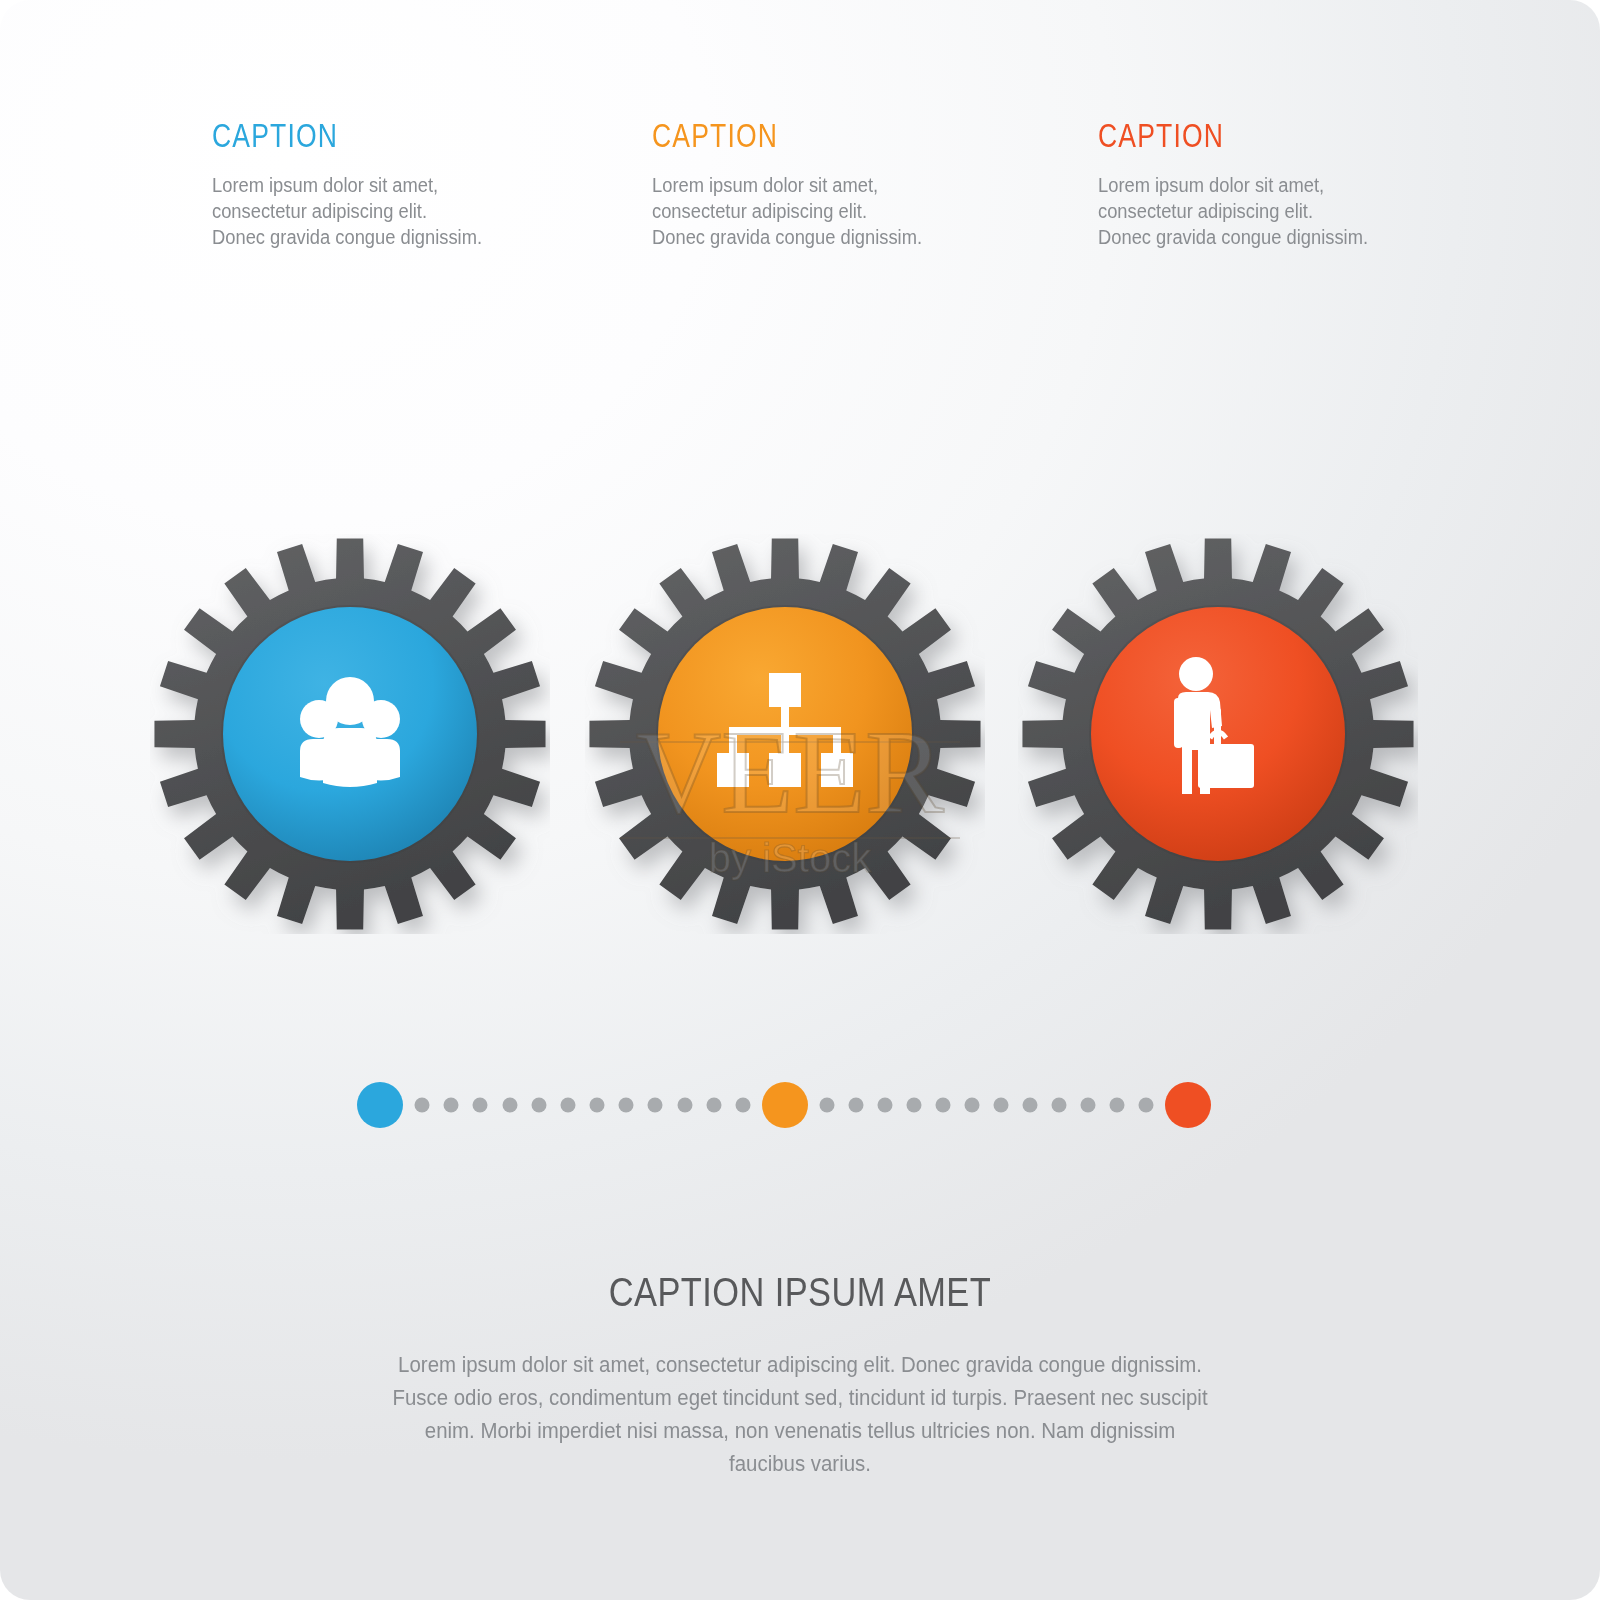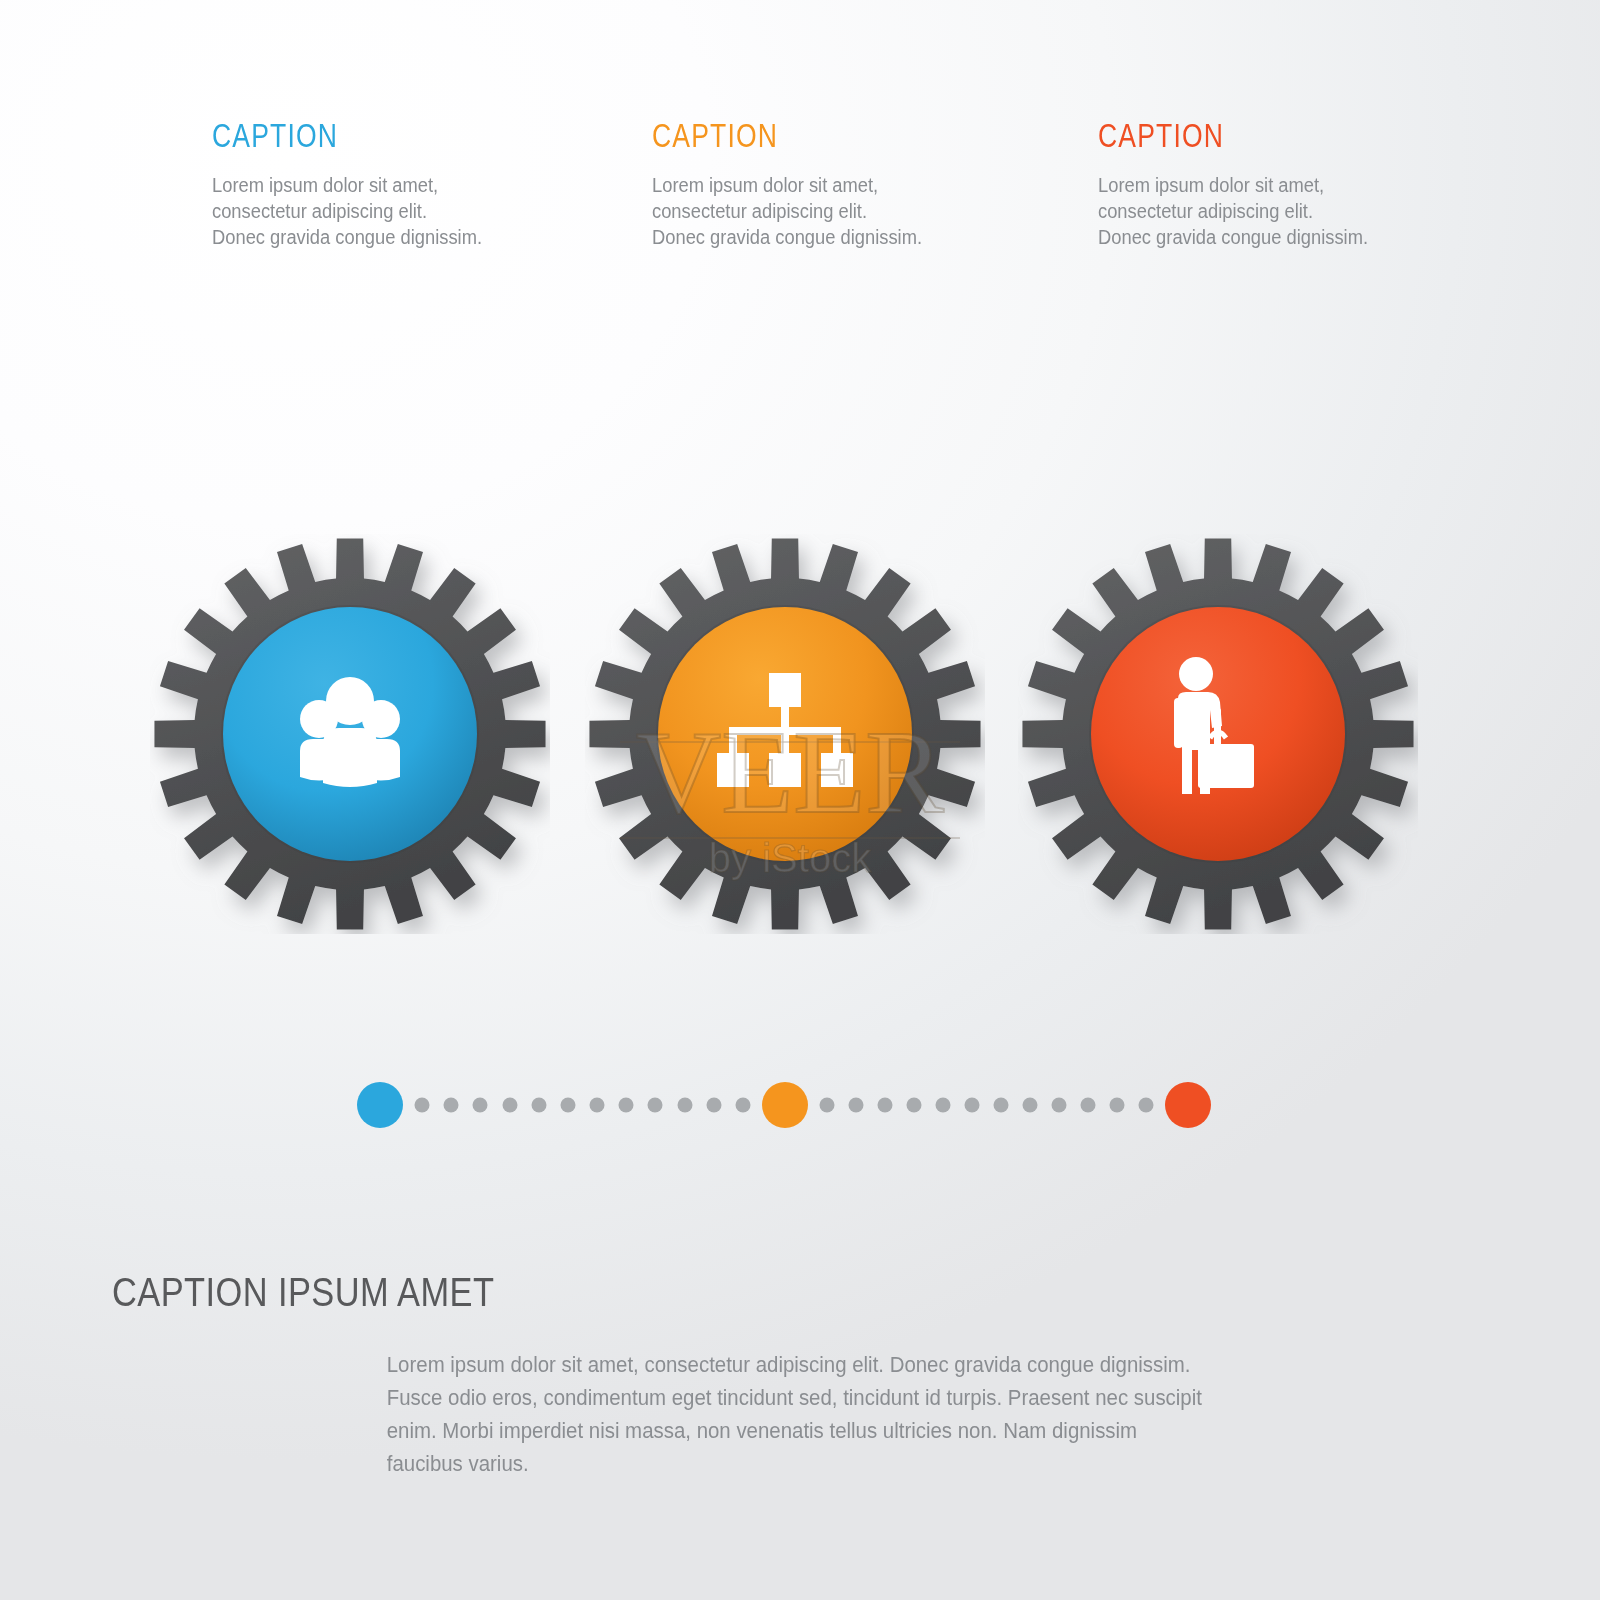--- a/index.html
+++ b/index.html
@@ -19,20 +19,21 @@
     width: 1600px;
     height: 1600px;
     background:
       radial-gradient(ellipse 1500px 1300px at 18% 10%,
         #ffffff 0%,
         #fdfdfe 28%,
         #f6f7f8 55%,
         #eceef0 78%,
         #e5e6e8 100%);
     overflow: hidden;
+    border-radius: 30px;
   }
 
   
   .captions {
     position: absolute;
     top: 118px;
     left: 0;
     width: 1600px;
     height: 200px;
   }
@@ -121,20 +122,21 @@
     height: 15px;
     background: #a8abae;
   }
 
   
   .footer {
     position: absolute;
     left: 0;
     top: 1270px;
     width: 1600px;
+    text-align: center;
   }
   .footer-title {
     font-family: "Liberation Sans", sans-serif;
     font-size: 40px;
     color: #58595b;
     letter-spacing: 0.5px;
     margin: 0 0 34px 0;
     font-weight: 400;
     transform: scaleX(0.86);
   }

